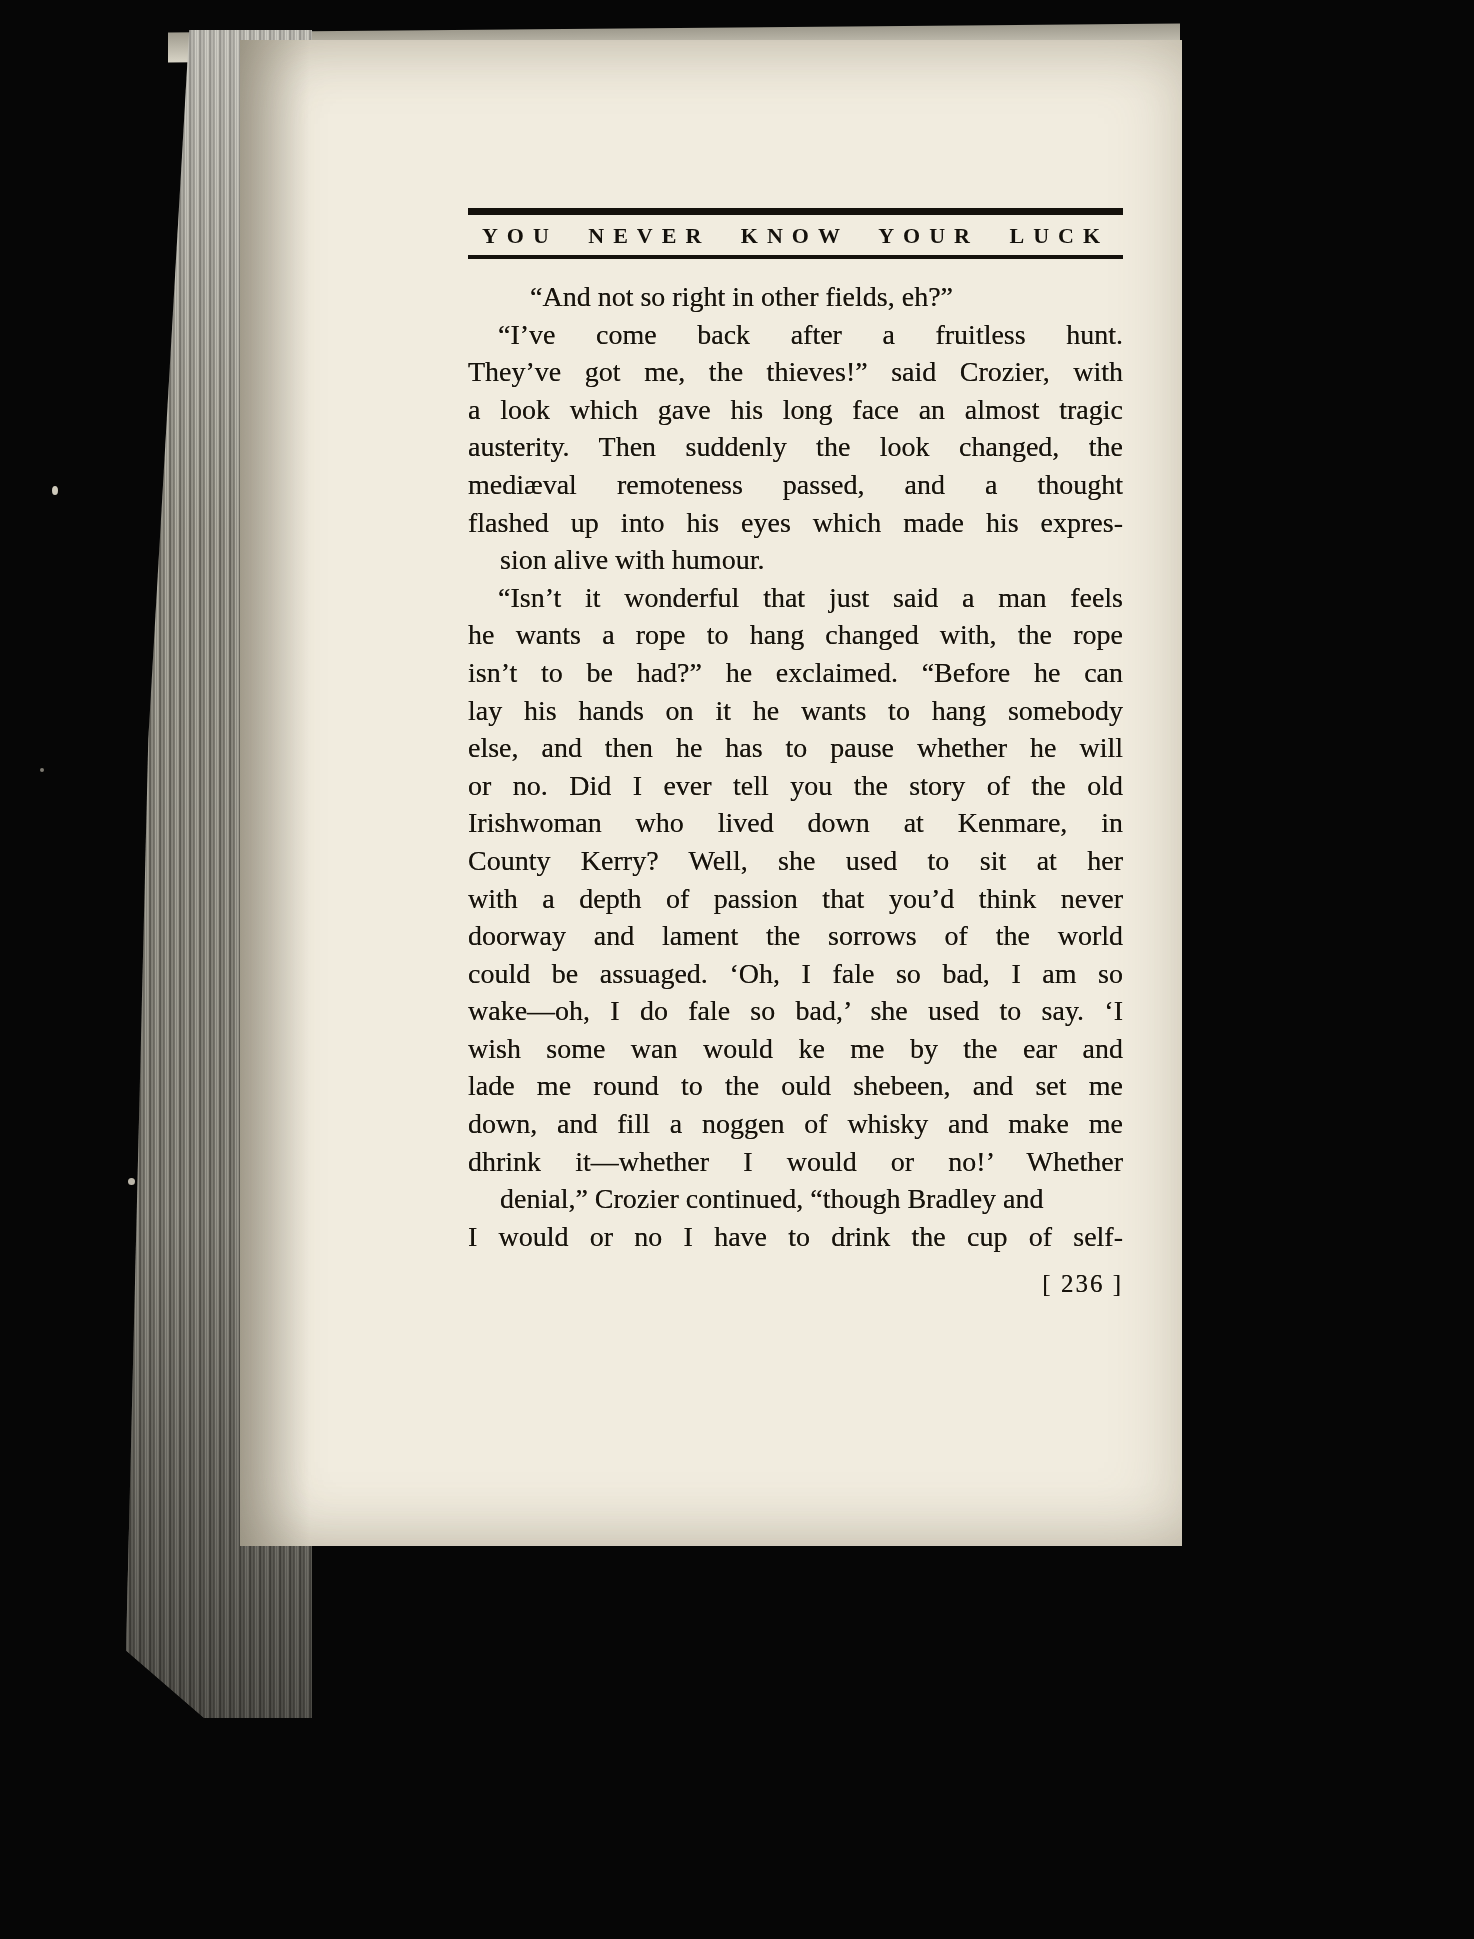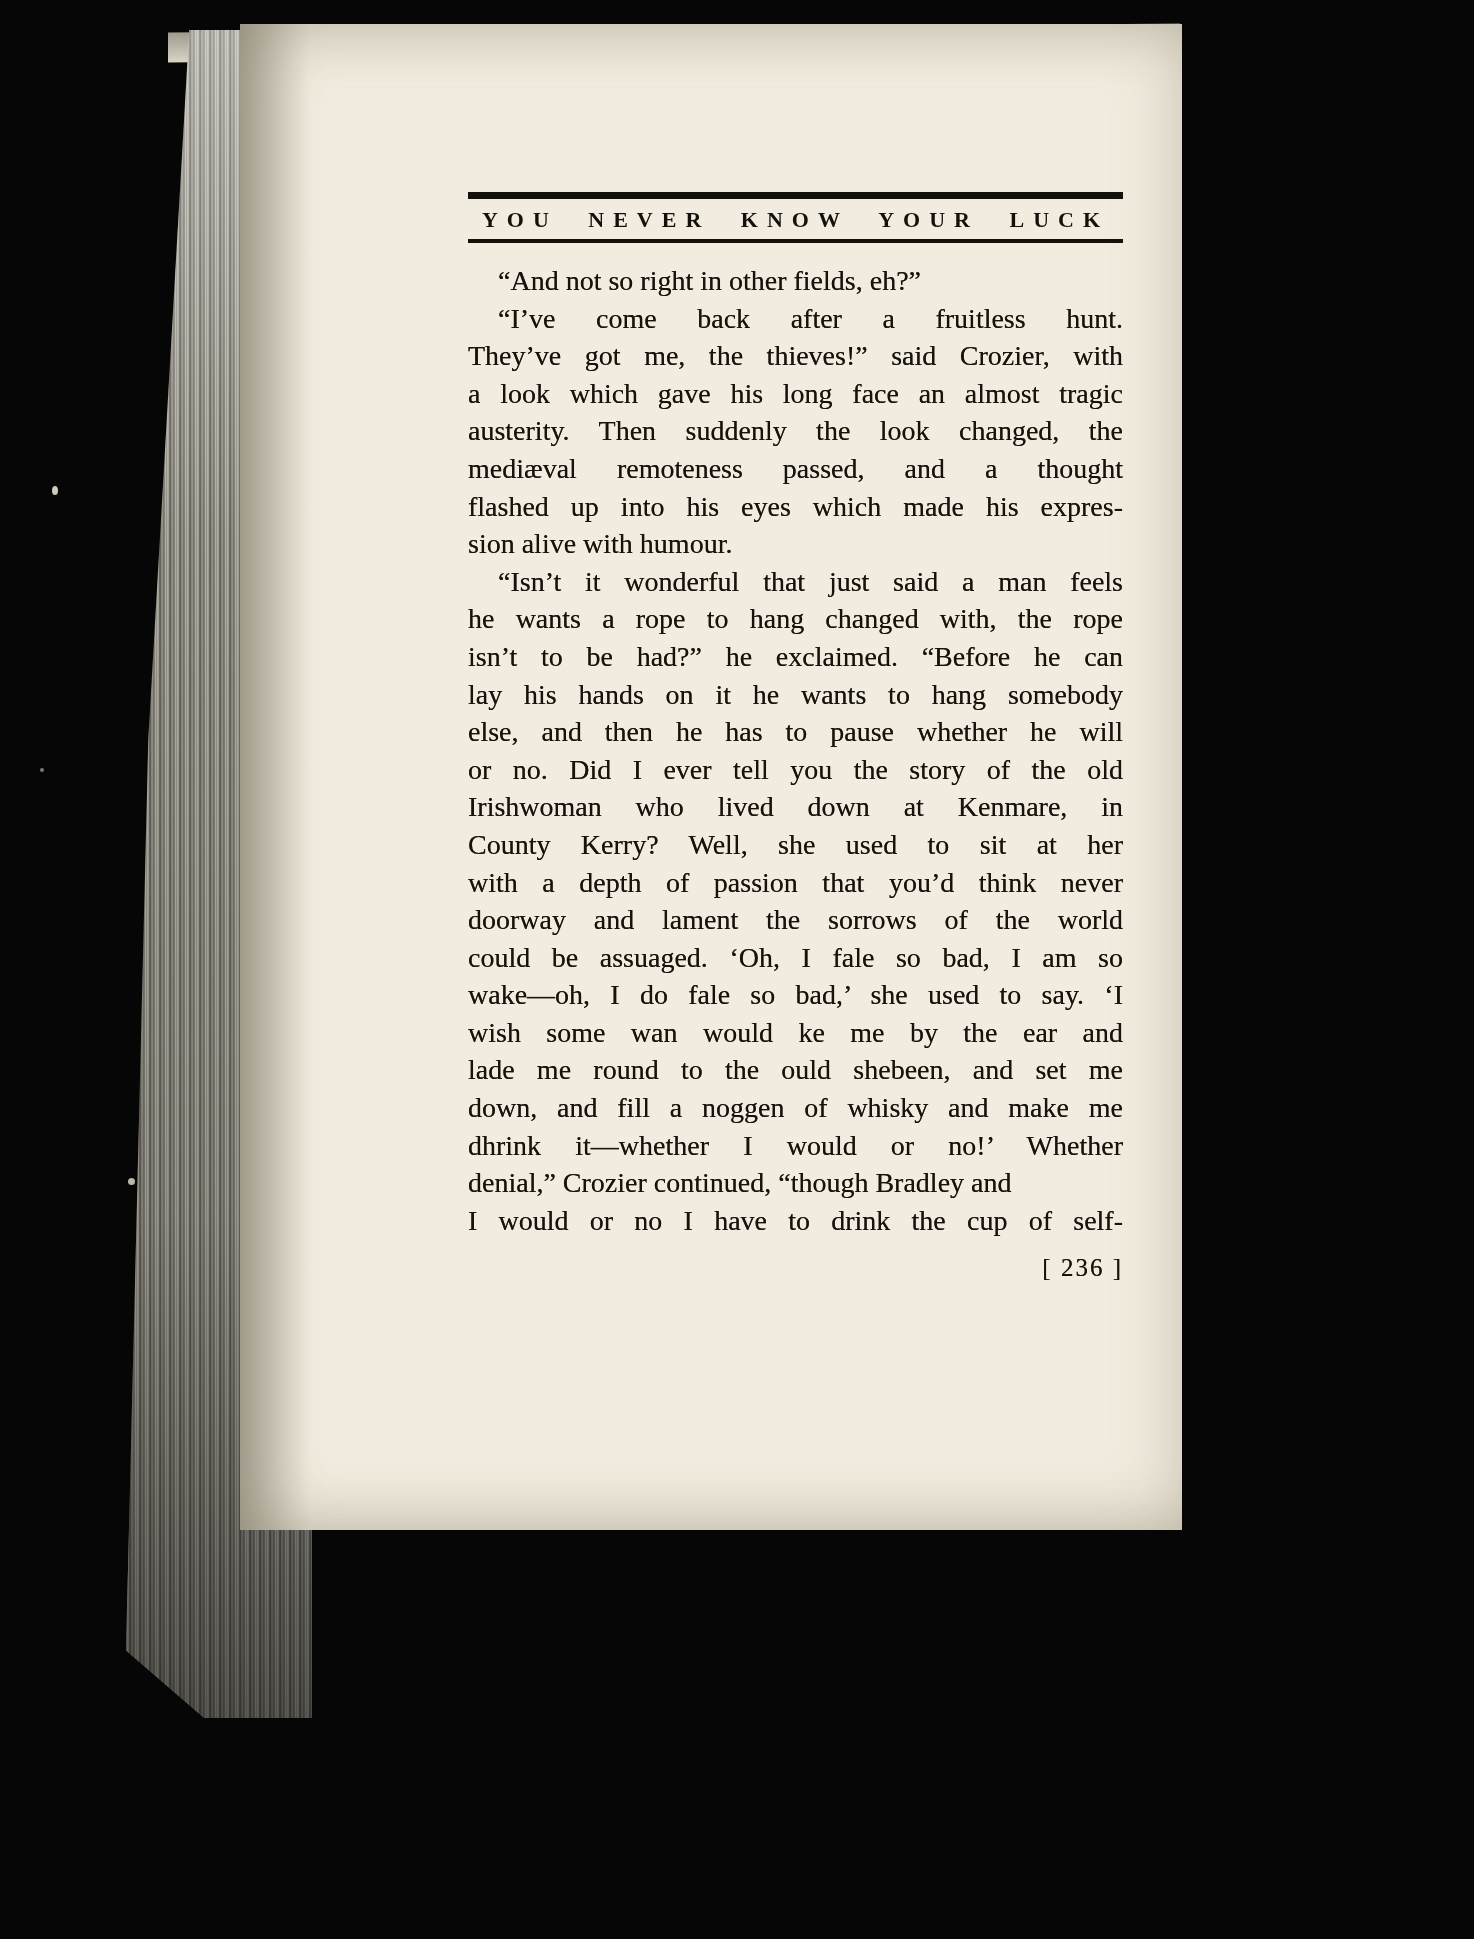--- a/index.html
+++ b/index.html
@@ -37,21 +37,21 @@
         #8d8b82 0px, #c6c3b6 2px,
         #55534b 4px, #a9a69b 6px,
         #6e6c63 8px, #d2cfc2 10px);
     clip-path: polygon(34% 0%, 100% 0%, 100% 100%, 42% 100%, 0% 96%, 12% 42%);
   }
 
   
   .page {
     position: absolute;
     left: 240px;
-    top: 24px;
+    top: 40px;
     width: 942px;
     height: 1506px;
     background: #f1ecdf;
     box-shadow:
       inset 0 0 70px rgba(110, 100, 75, 0.28),
       inset 30px 0 60px rgba(90, 82, 60, 0.20);
   }
   .page::before {
     
     content: "";
@@ -106,20 +106,21 @@
     content: "";
     display: inline-block;
     width: 100%;
     height: 0;
   }
   .line.first {
     text-indent: 30px;
   }
   .line.last {
     text-align: left;
+    margin-left: 32px;
   }
   .line.last::after {
     display: none;
   }
 
   .page-number {
     margin-top: 15px;
     text-align: right;
     font-size: 25px;
     letter-spacing: 2px;

